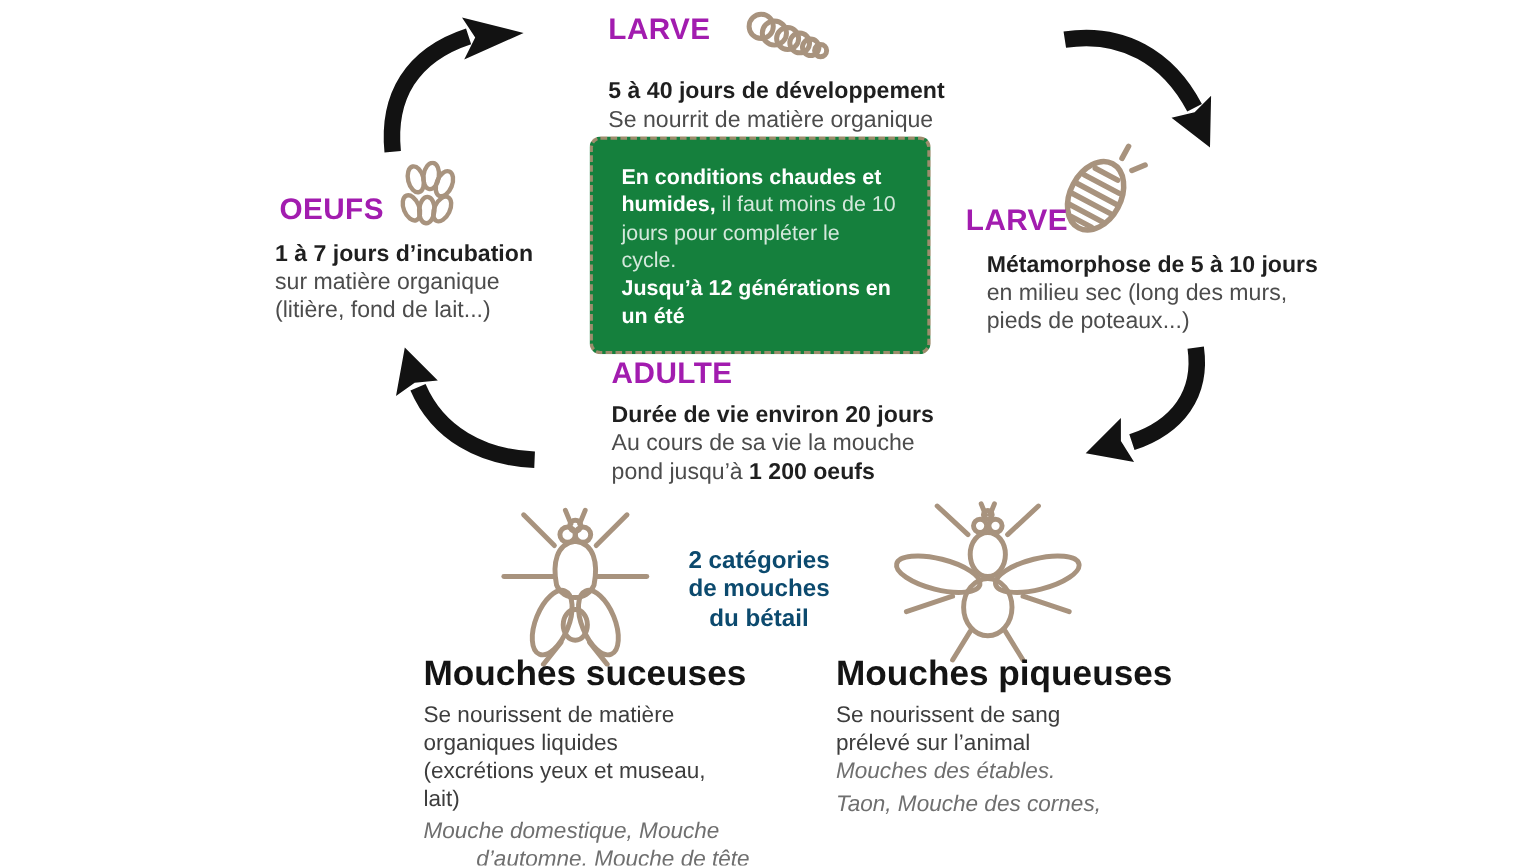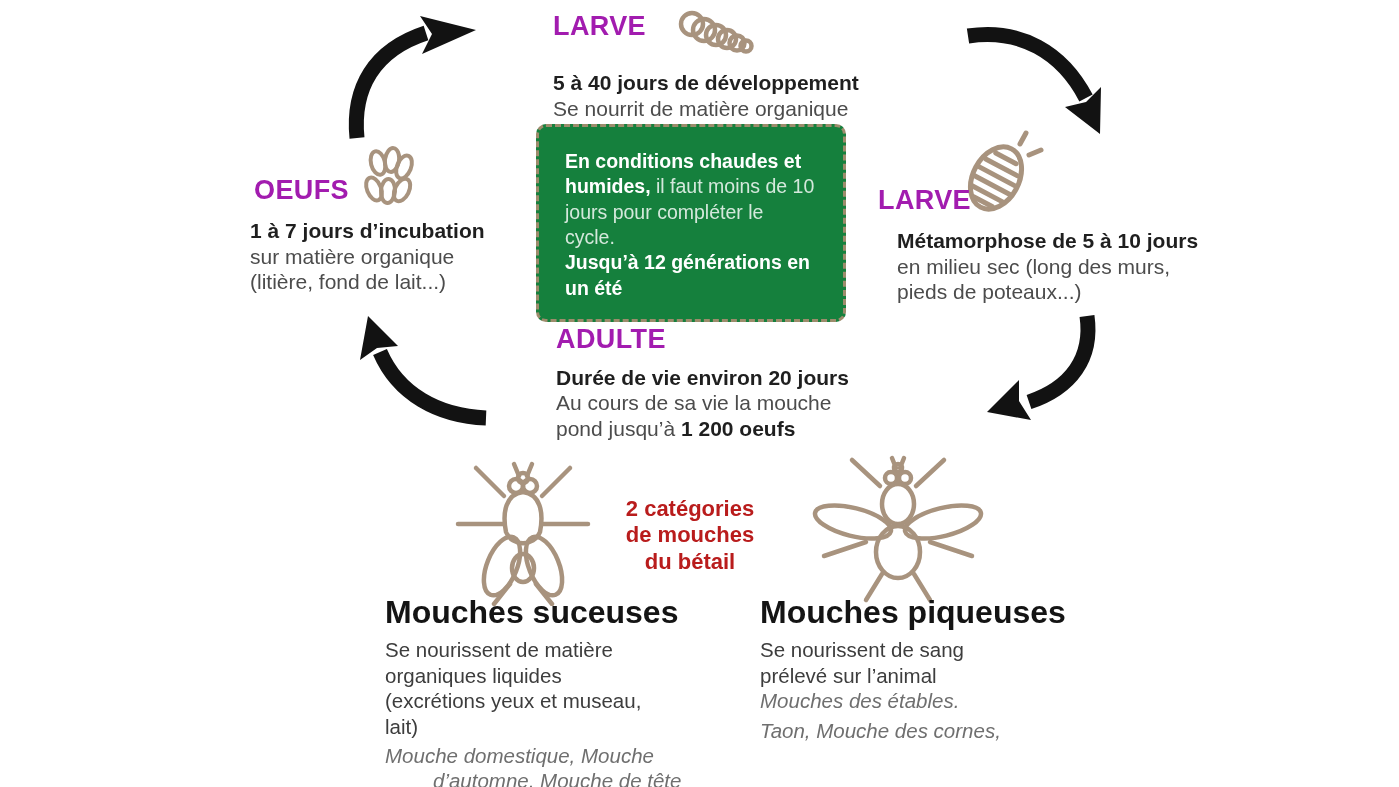--- a/index.html
+++ b/index.html
@@ -14,21 +14,21 @@
   .title-row{display:flex;align-items:flex-start;}
   
   .center-box{
     left:536px;top:124px;width:310px;height:198px;box-sizing:border-box;
     background:#15803d;border:3px dashed #9d8c6c;border-radius:10px;
     padding:22px 26px;color:#ffffff;font-size:19.5px;line-height:1.3;
   }
   .center-box .b{font-weight:700;color:#ffffff;}
   .center-box .r{font-weight:400;color:rgba(255,255,255,.82);}
   
-  .cat-heading{font-size:22px;font-weight:800;color:#b91c1c;text-align:center;line-height:1.2;}
+  .cat-heading{font-size:22px;font-weight:800;color:#0c4a6e;text-align:center;line-height:1.2;}
   .cat-title{font-size:32px;font-weight:800;color:#141414;line-height:1.2;margin-bottom:6px;}
   .cat-desc{font-size:20.5px;color:#3d3d3d;line-height:1.24;}
   .cat-ex{font-size:20.5px;font-style:italic;color:#6f6f6f;line-height:1.24;margin-top:4px;}
   svg{display:block;}
 </style>
 </head>
 <body>
 
 <div class="canvas">
 

